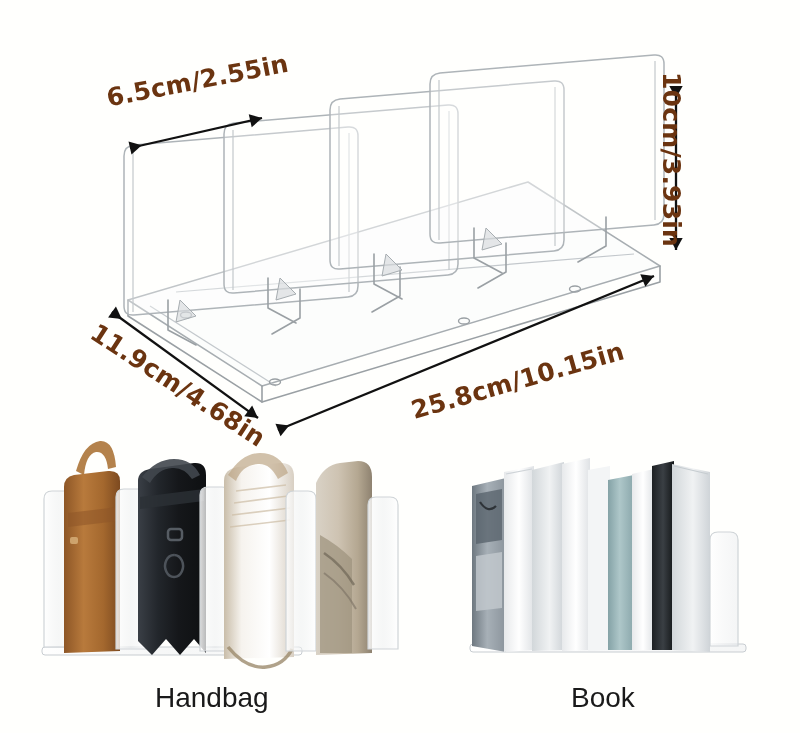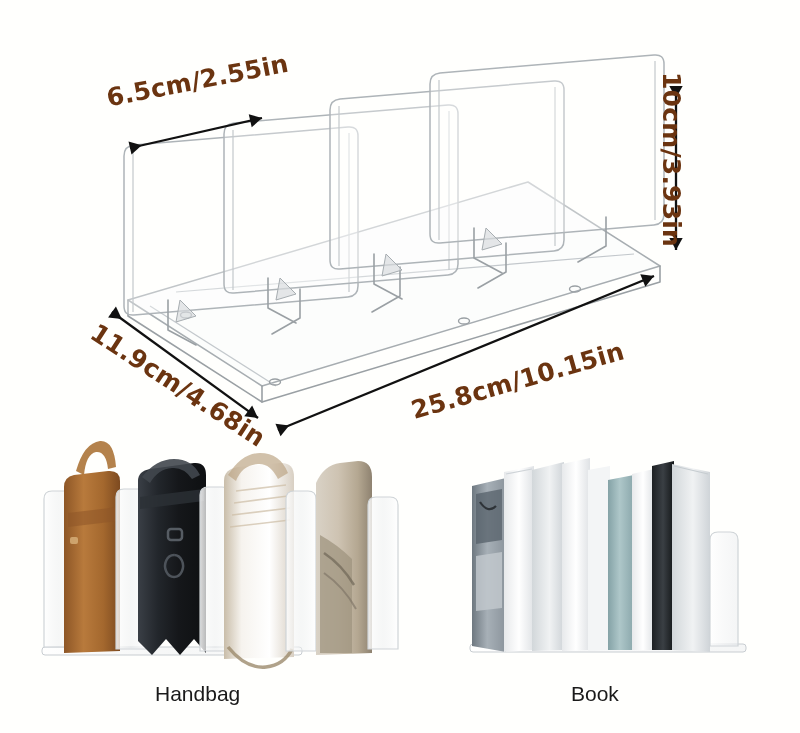--- a/index.html
+++ b/index.html
@@ -58,21 +58,21 @@
     font-size: 25px;
     transform: rotate(-16deg);
     transform-origin: left top;
   }
 
   
   .caption {
     position: absolute;
     color: #1a1a1a;
     font-family: "Liberation Sans", sans-serif;
-    font-size: 21px;
+    font-size: 28px;
     font-weight: 400;
     white-space: nowrap;
   }
   #caption-handbag { left: 155px; top: 682px; }
   #caption-book    { left: 571px; top: 682px; }
 
   
   svg.overlay {
     position: absolute;
     left: 0;

